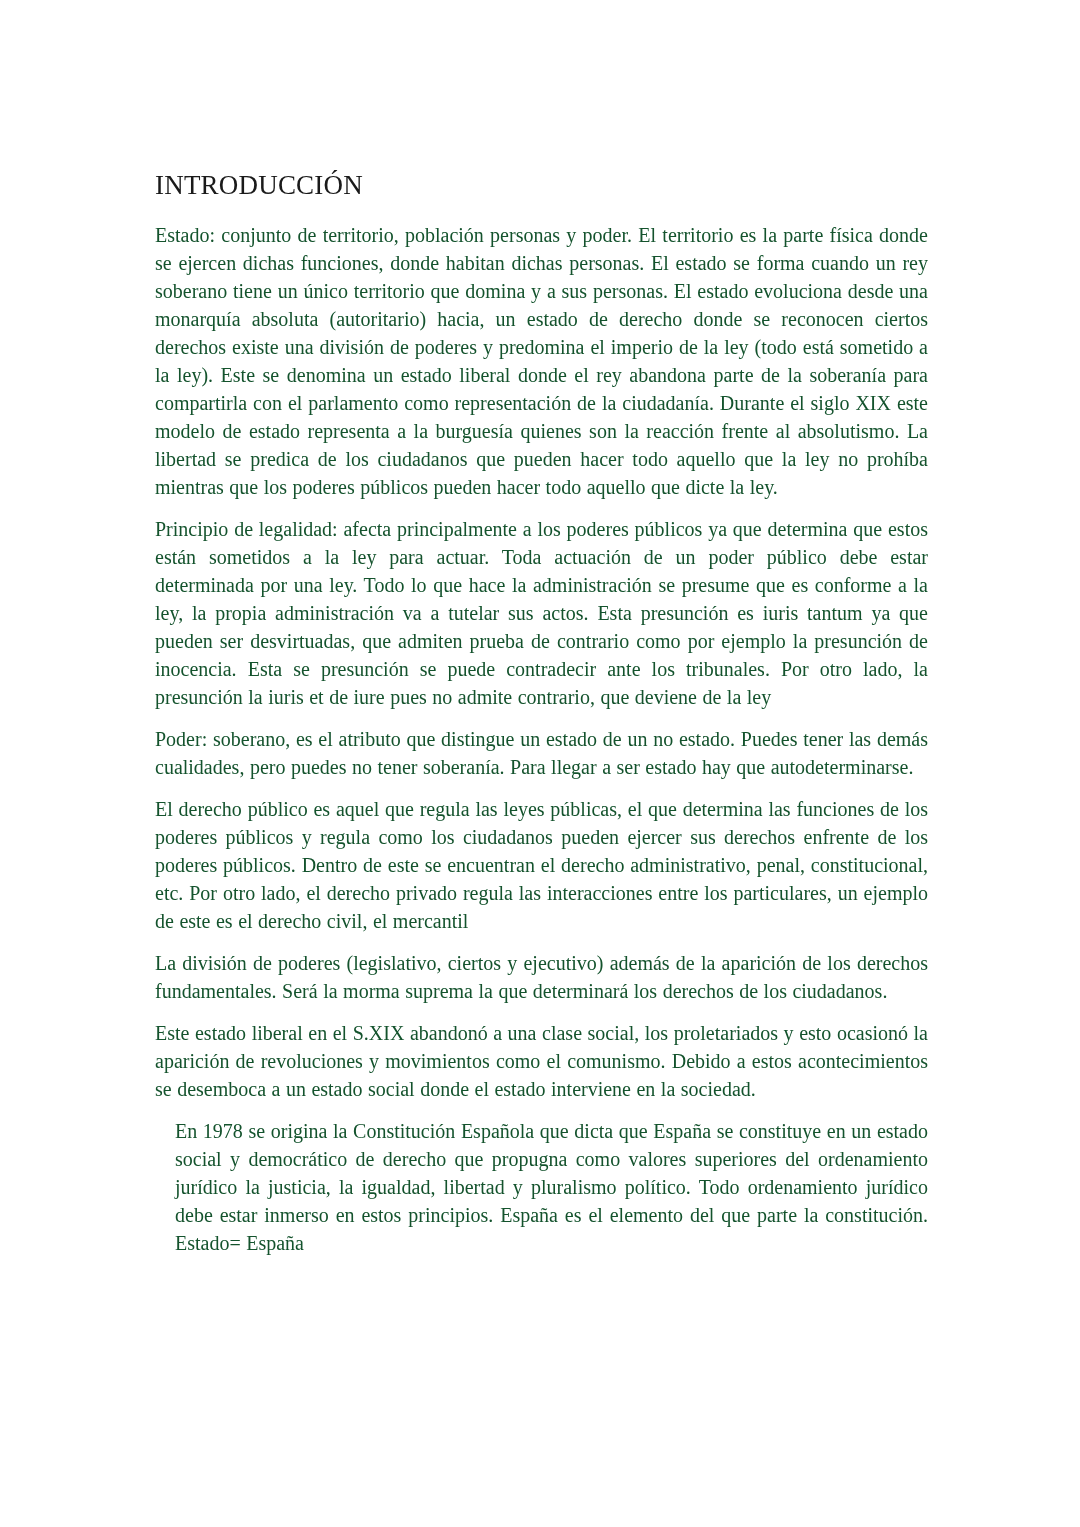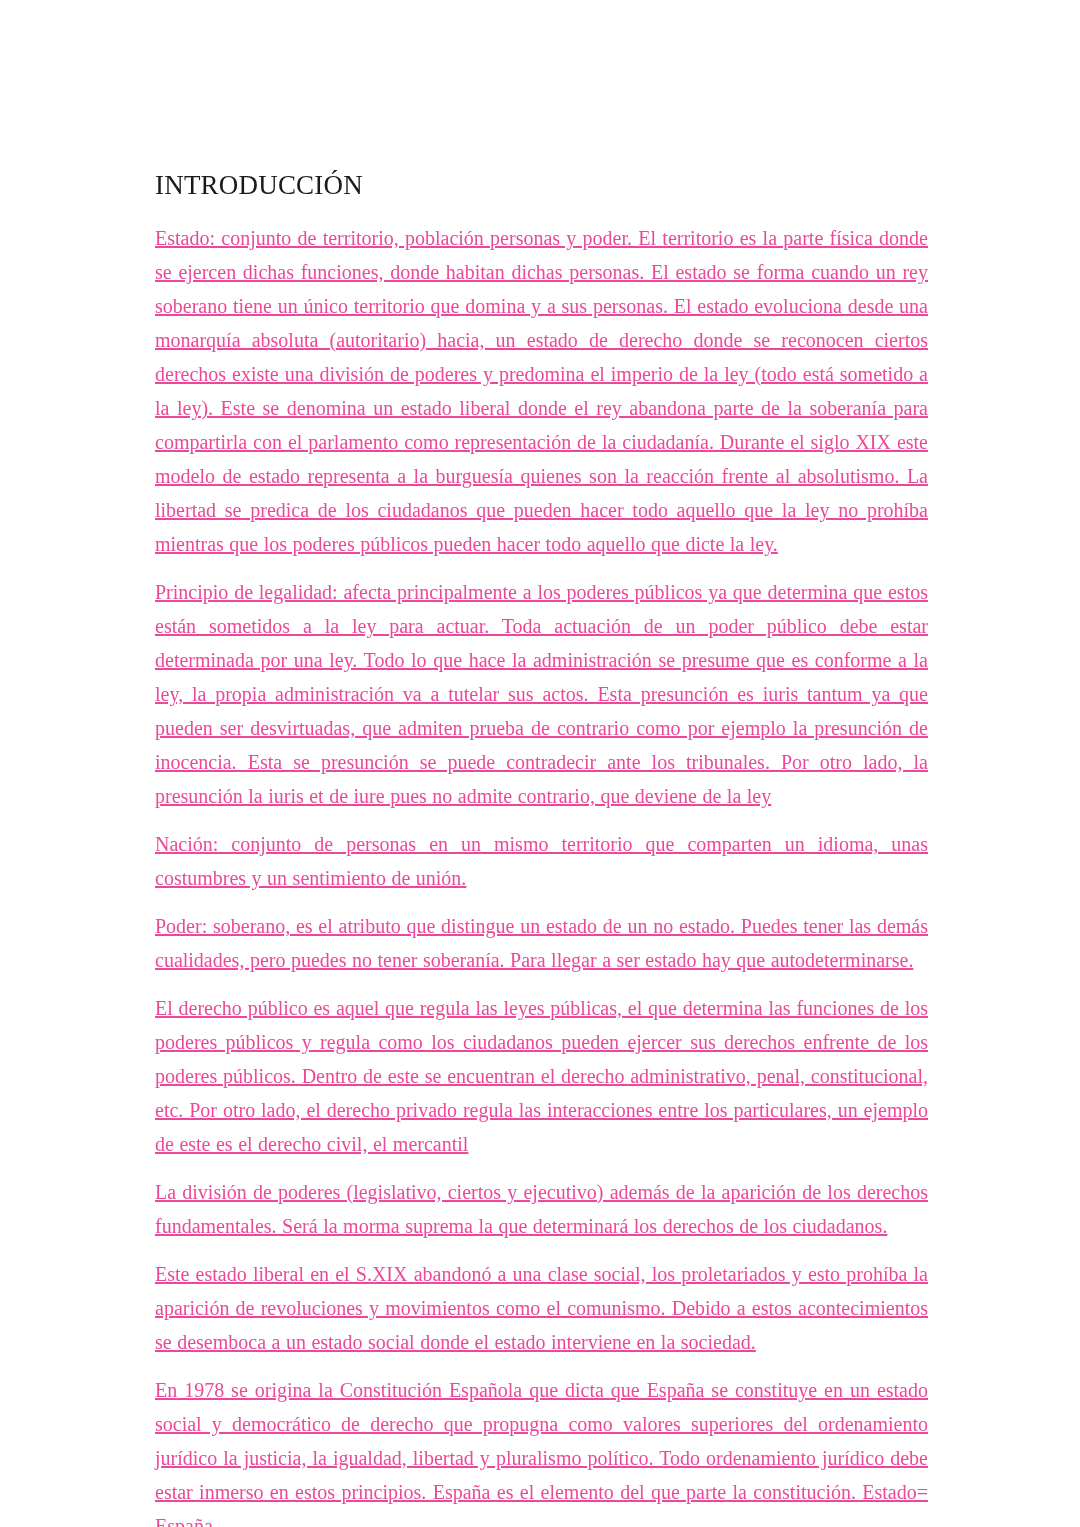--- a/index.html
+++ b/index.html
@@ -27,48 +27,47 @@
   .doc-title {
     font-size: 27px;
     font-weight: normal;
     line-height: 1.15;
     margin: 0 0 20px 0;
     letter-spacing: 0.2px;
     color: #1a1a1a;
   }
   .doc-paragraph {
     font-size: 20px;
-    line-height: 34px;
+    line-height: 28px;
     text-align: justify;
     margin: 0 0 14px 0;
-    color: #ec4899;
+    color: #14532d;
     word-spacing: 0.5px;
-    text-decoration: underline;
   }
   .doc-paragraph:last-child {
     margin-bottom: 0;
+    margin-left: 20px;
   }
 </style>
 </head>
 <body>
 
 <div class="page">
   <div class="content">
     <h1 class="doc-title">INTRODUCCIÓN</h1>
 
     <p class="doc-paragraph">Estado: conjunto de territorio, población personas y poder. El territorio es la parte física donde se ejercen dichas funciones, donde habitan dichas personas. El estado se forma cuando un rey soberano tiene un único territorio que domina y a sus personas. El estado evoluciona desde una monarquía absoluta (autoritario) hacia, un estado de derecho donde se reconocen ciertos derechos existe una división de poderes y predomina el imperio de la ley (todo está sometido a la ley). Este se denomina un estado liberal donde el rey abandona parte de la soberanía para compartirla con el parlamento como representación de la ciudadanía. Durante el siglo XIX este modelo de estado representa a la burguesía quienes son la reacción frente al absolutismo. La libertad se predica de los ciudadanos que pueden hacer todo aquello que la ley no prohíba mientras que los poderes públicos pueden hacer todo aquello que dicte la ley.</p>
 
     <p class="doc-paragraph">Principio de legalidad: afecta principalmente a los poderes públicos ya que determina que estos están sometidos a la ley para actuar. Toda actuación de un poder público debe estar determinada por una ley. Todo lo que hace la administración se presume que es conforme a la ley, la propia administración va a tutelar sus actos. Esta presunción es iuris tantum ya que pueden ser desvirtuadas, que admiten prueba de contrario como por ejemplo la presunción de inocencia. Esta se presunción se puede contradecir ante los tribunales. Por otro lado, la presunción la iuris et de iure pues no admite contrario, que deviene de la ley</p>
 
-    <p class="doc-paragraph">Nación: conjunto de personas en un mismo territorio que comparten un idioma, unas costumbres y un sentimiento de unión.</p>
 
     <p class="doc-paragraph">Poder: soberano, es el atributo que distingue un estado de un no estado. Puedes tener las demás cualidades, pero puedes no tener soberanía. Para llegar a ser estado hay que autodeterminarse.</p>
 
     <p class="doc-paragraph">El derecho público es aquel que regula las leyes públicas, el que determina las funciones de los poderes públicos y regula como los ciudadanos pueden ejercer sus derechos enfrente de los poderes públicos. Dentro de este se encuentran el derecho administrativo, penal, constitucional, etc. Por otro lado, el derecho privado regula las interacciones entre los particulares, un ejemplo de este es el derecho civil, el mercantil</p>
 
 
     <p class="doc-paragraph">La división de poderes (legislativo, ciertos y ejecutivo) además de la aparición de los derechos fundamentales. Será la morma suprema la que determinará los derechos de los ciudadanos.</p>
 
-    <p class="doc-paragraph">Este estado liberal en el S.XIX abandonó a una clase social, los proletariados y esto prohíba la aparición de revoluciones y movimientos como el comunismo. Debido a estos acontecimientos se desemboca a un estado social donde el estado interviene en la sociedad.</p>
+    <p class="doc-paragraph">Este estado liberal en el S.XIX abandonó a una clase social, los proletariados y esto ocasionó la aparición de revoluciones y movimientos como el comunismo. Debido a estos acontecimientos se desemboca a un estado social donde el estado interviene en la sociedad.</p>
 
     <p class="doc-paragraph">En 1978 se origina la Constitución Española que dicta que España se constituye en un estado social y democrático de derecho que propugna como valores superiores del ordenamiento jurídico la justicia, la igualdad, libertad y pluralismo político. Todo ordenamiento jurídico debe estar inmerso en estos principios. España es el elemento del que parte la constitución. Estado= España</p>
   </div>
 </div>
 
 </body></html>

